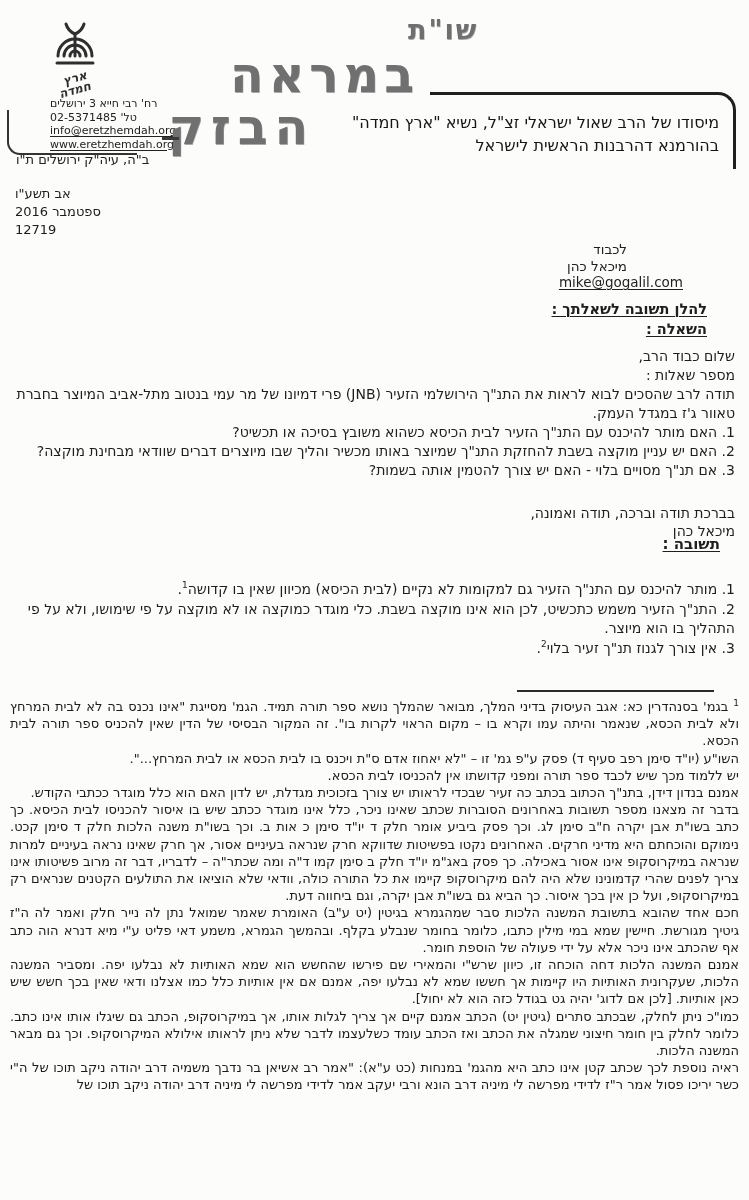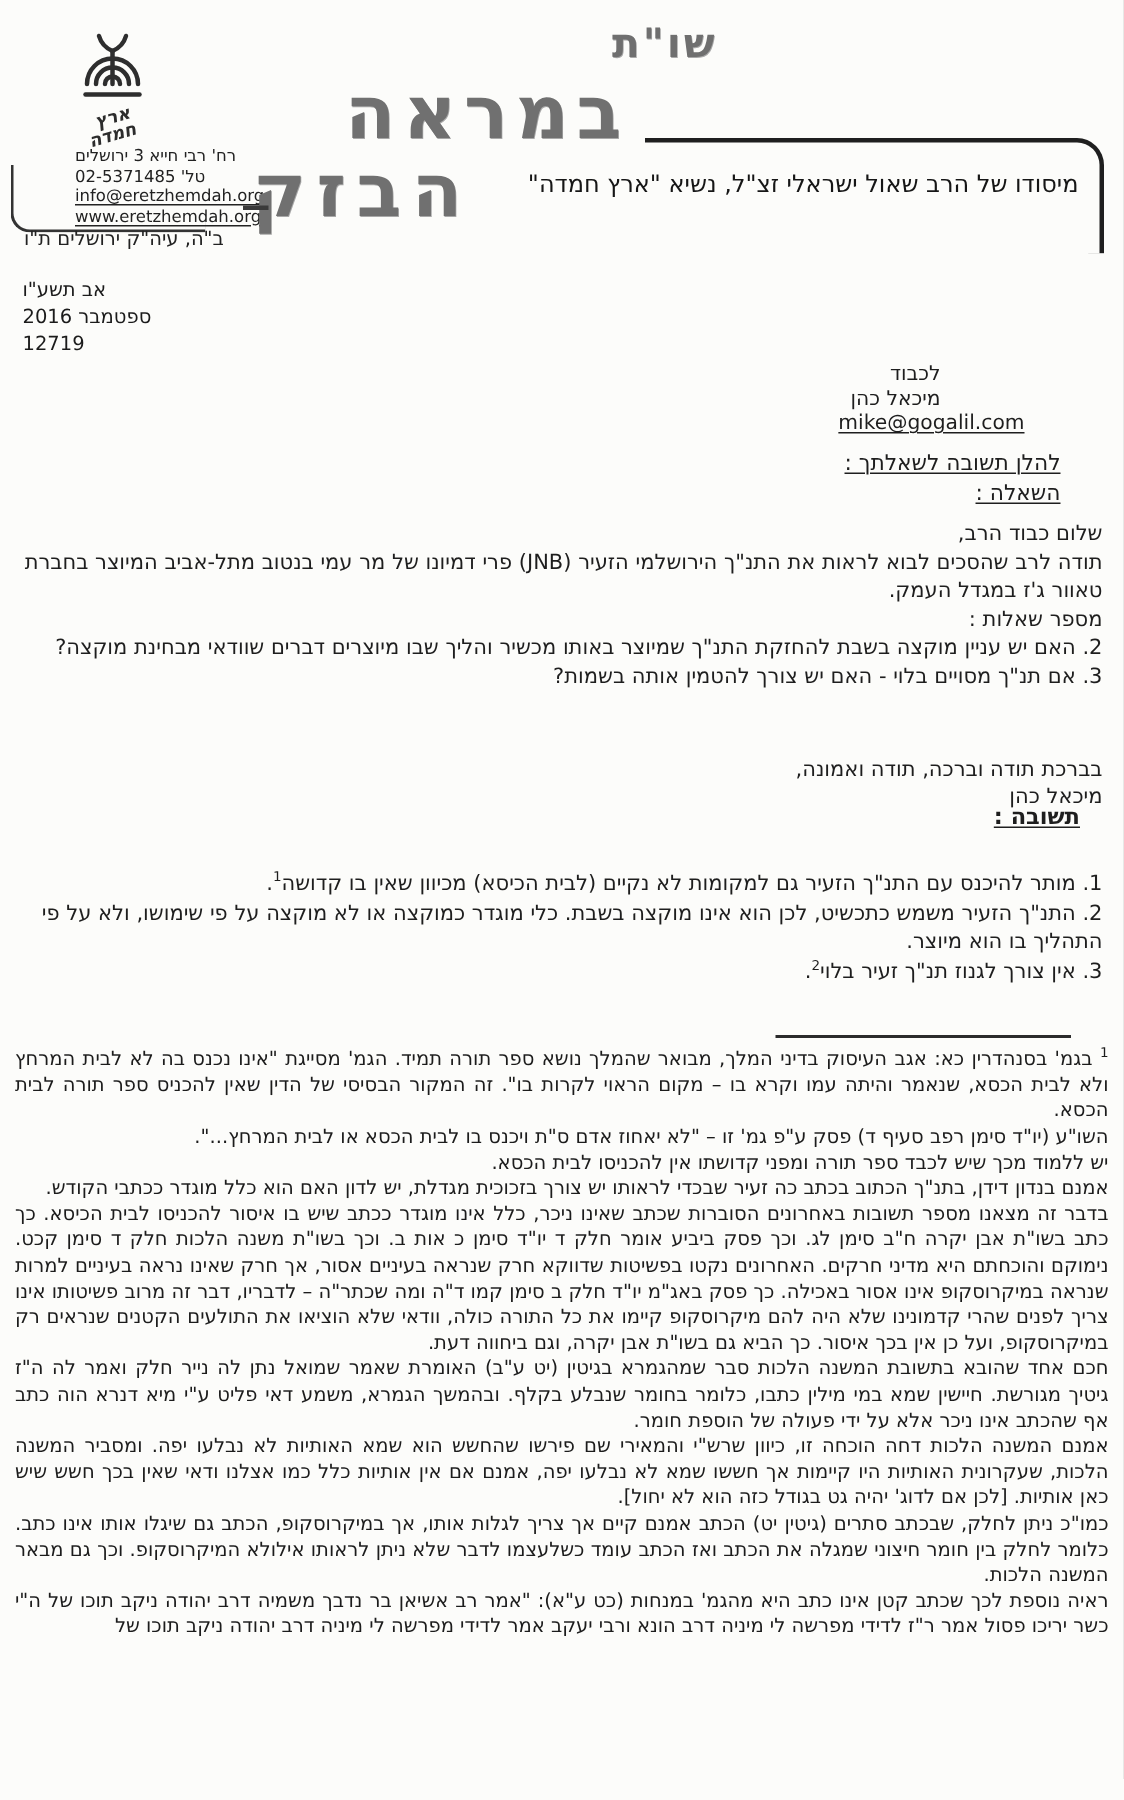--- a/index.html
+++ b/index.html
@@ -36,21 +36,21 @@
   .subtitle{position:absolute;top:111px;right:30px;text-align:right;
     font-size:16px;line-height:23px;color:#161616;}
   
   .date-block{position:absolute;top:185px;left:15px;font-size:13px;line-height:18px;
     text-align:left;color:#1b1b1b;}
   .recipient-he{position:absolute;top:241px;right:122px;text-align:right;
     font-size:13.5px;line-height:16.5px;}
   .recipient-email{position:absolute;top:274px;right:66px;font-size:13.5px;}
   
   .q-headings{position:absolute;top:300px;right:42px;text-align:right;
-    font-weight:normal;font-size:14.5px;line-height:19px;}
+    font-weight:bold;font-size:14.5px;line-height:19px;}
   .q-headings div{margin-bottom:1px;}
   .question{position:absolute;top:347px;right:14px;left:12px;
     font-size:14px;line-height:19px;text-align:right;}
   .closing{position:absolute;top:504px;right:14px;text-align:right;
     font-size:14px;line-height:18px;}
   .a-heading{position:absolute;top:535px;right:29px;font-weight:bold;font-size:15px;}
   .answer{position:absolute;top:580px;right:14px;left:12px;
     font-size:14px;line-height:19.5px;text-align:right;}
   sup{font-size:9px;vertical-align:super;line-height:0;}
   
@@ -91,20 +91,21 @@
   </div>
   <div class="blessing">ב"ה, עיה"ק ירושלים ת"ו</div>
 
   <div class="title-prefix">שו"ת</div>
   <div class="title-w1">במראה</div>
   <div class="title-w2">הבזק</div>
   <div class="title-bracket"></div>
   <div class="title-dash"></div>
   <div class="subtitle">
     <div>מיסודו של הרב שאול ישראלי זצ"ל, נשיא "ארץ חמדה"</div>
+    <div>בהורמנא דהרבנות הראשית לישראל</div>
   </div>
 
   <div class="date-block">
     <div>אב תשע"ו</div>
     <div>ספטמבר 2016</div>
     <div>12719</div>
   </div>
 
   <div class="recipient-he">
     <div>לכבוד</div>
@@ -112,22 +113,23 @@
   </div>
   <div class="recipient-email u" dir="ltr">mike@gogalil.com</div>
 
   <div class="q-headings">
     <div class="u">להלן תשובה לשאלתך :</div>
     <div class="u">השאלה :</div>
   </div>
 
   <div class="question">
     <div>שלום כבוד הרב,</div>
+    <div>מספר שאלות :</div>
     <div>תודה לרב שהסכים לבוא לראות את התנ"ך הירושלמי הזעיר (JNB) פרי דמיונו של מר עמי בנטוב מתל-אביב המיוצר בחברת טאוור ג'ז במגדל העמק.</div>
-    <div>מספר שאלות :</div>
+    <div>1. האם מותר להיכנס עם התנ"ך הזעיר לבית הכיסא כשהוא משובץ בסיכה או תכשיט?</div>
     <div>2. האם יש עניין מוקצה בשבת להחזקת התנ"ך שמיוצר באותו מכשיר והליך שבו מיוצרים דברים שוודאי מבחינת מוקצה?</div>
     <div>3. אם תנ"ך מסויים בלוי - האם יש צורך להטמין אותה בשמות?</div>
   </div>
 
   <div class="closing">
     <div>בברכת תודה וברכה, תודה ואמונה,</div>
     <div>מיכאל כהן</div>
   </div>
 
   <div class="a-heading u">תשובה :</div>

